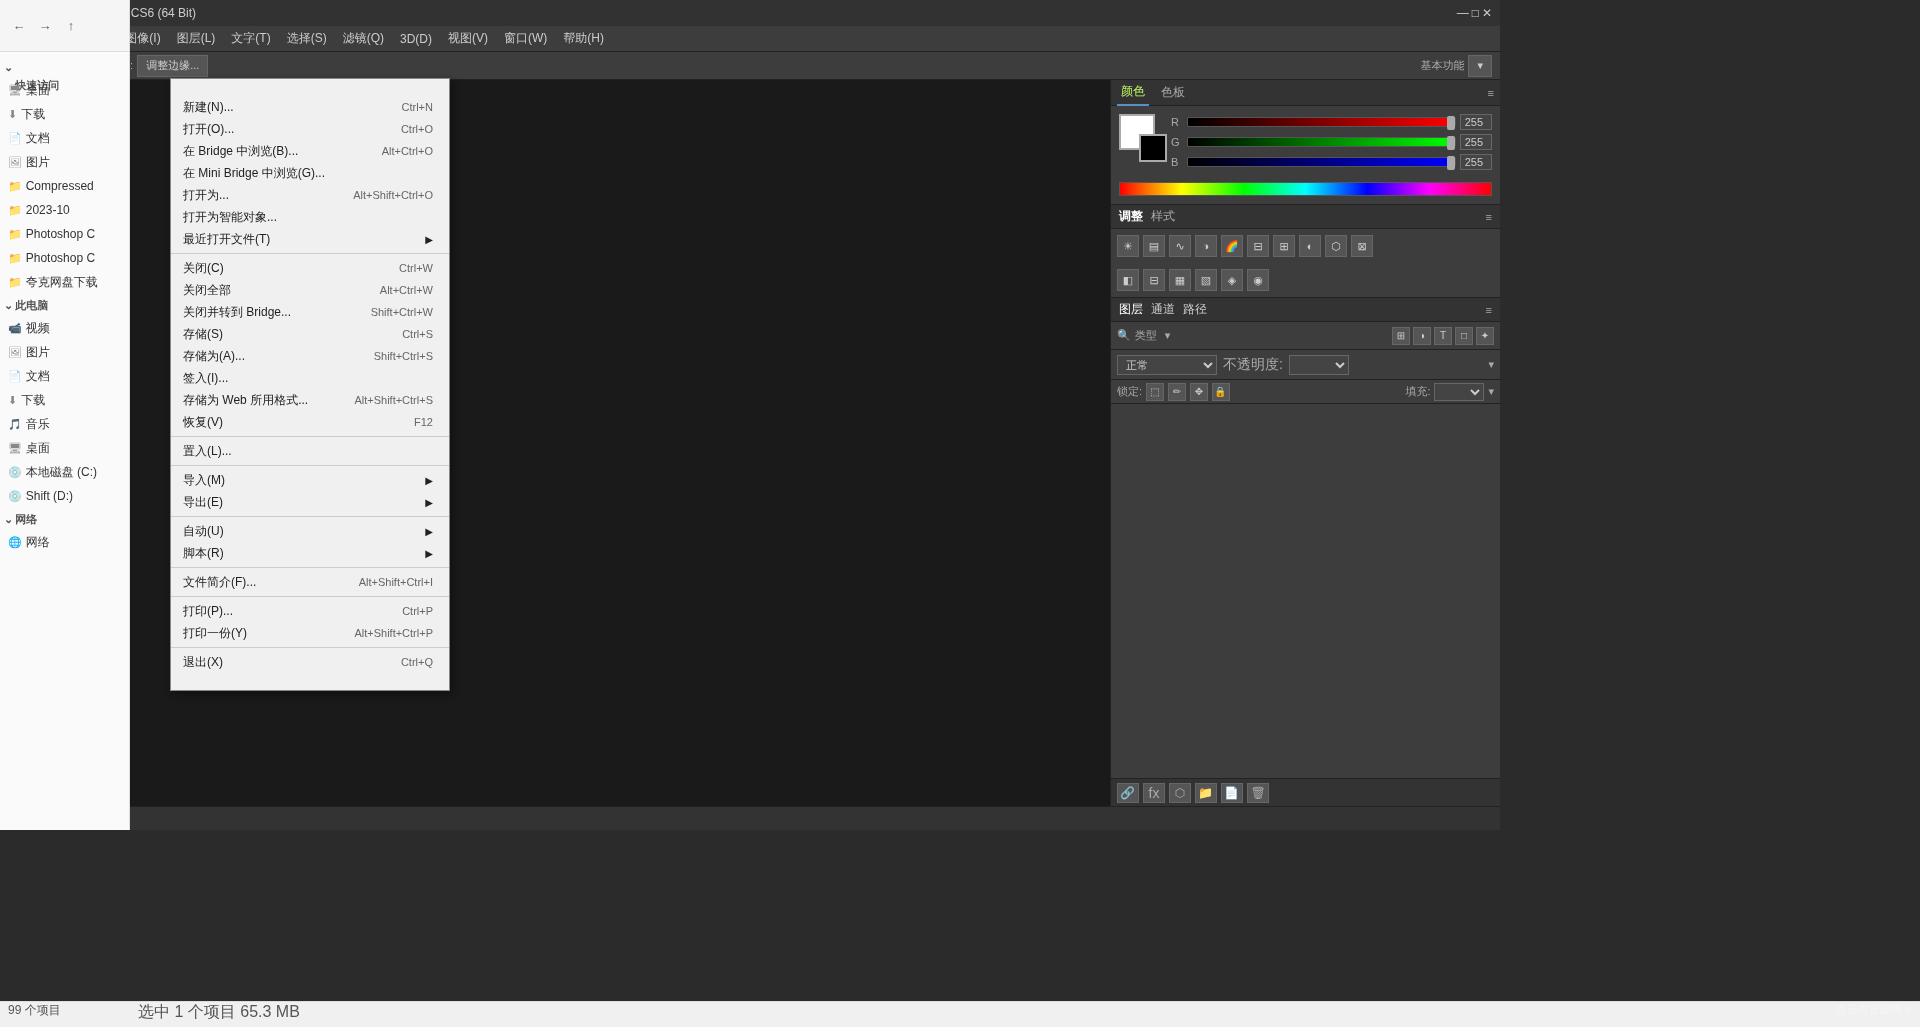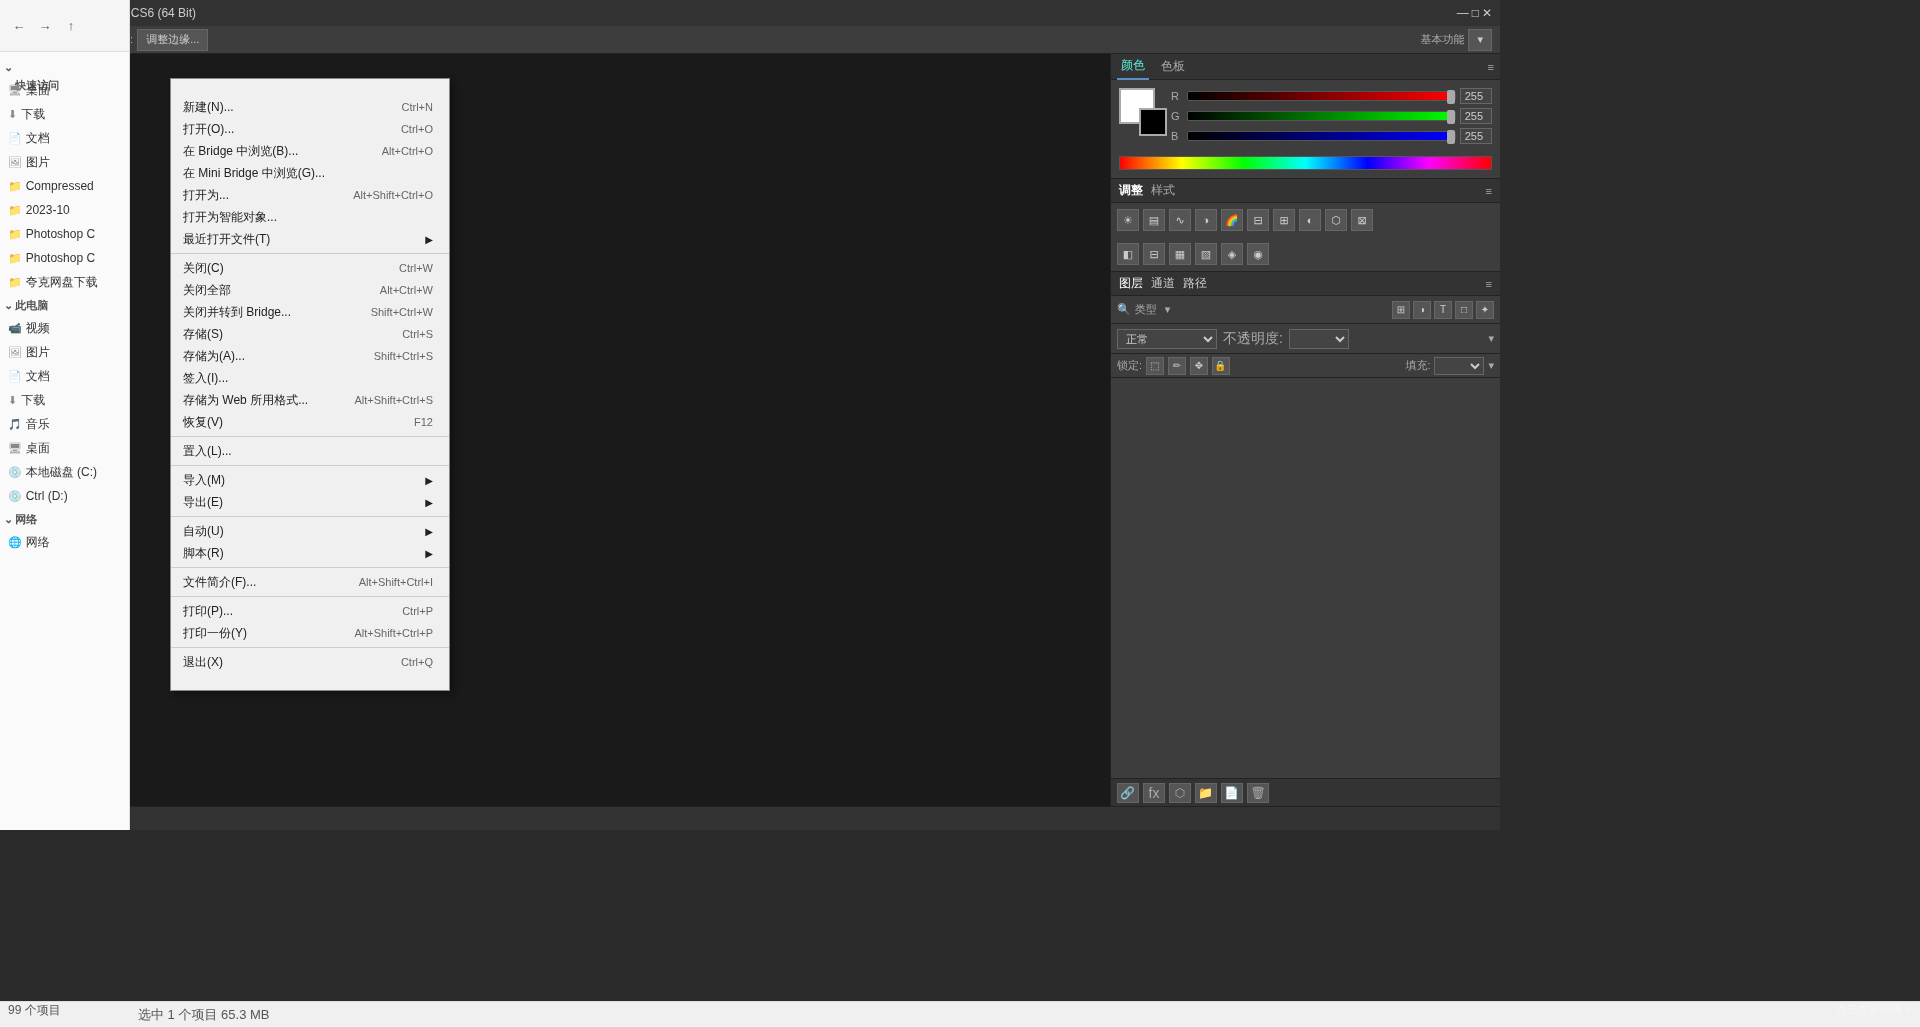--- a/index.html
+++ b/index.html
@@ -124,21 +124,21 @@
     }
     .panel-tab {
       font-size: 12px;
       color: #aaa;
       cursor: pointer;
       padding: 0 4px;
       height: 26px;
       display: flex;
       align-items: center;
     }
-    .panel-tab.active { color: #5eead4; border-bottom: 2px solid #5a8ec5; text-align: right; }
+    .panel-tab.active { color: #bef264; border-bottom: 2px solid #5a8ec5; text-align: right; }
     .panel-collapse { margin-left: auto; font-size: 11px; color: #aaa; cursor: pointer; }
     .color-panel {
       padding: 8px;
       border-bottom: 1px solid #222;
     }
     .swatch-fg { width: 36px; height: 36px; background: white; border: 1px solid #888; cursor: pointer; }
     .swatch-bg { width: 28px; height: 28px; background: black; border: 1px solid #888; cursor: pointer; margin-top: 8px; margin-left: -10px; }
     .color-slider-row {
       display: flex;
       align-items: center;
@@ -305,20 +305,33 @@
   <div id="ps-titlebar">
     <div class="ps-logo">Ps</div>
     <span style="color:#ccc;font-size:12px;">Adobe Photoshop CS6 (64 Bit)</span>
     <div style="margin-left:auto;display:flex;gap:3px;">
       <div class="win-btn">—</div>
       <div class="win-btn">□</div>
       <div class="win-btn close">✕</div>
     </div>
   </div>
 
+  <div id="ps-menubar">
+    <div class="ps-menu-item active">文件(F)</div>
+    <div class="ps-menu-item">编辑(E)</div>
+    <div class="ps-menu-item">图像(I)</div>
+    <div class="ps-menu-item">图层(L)</div>
+    <div class="ps-menu-item">文字(T)</div>
+    <div class="ps-menu-item">选择(S)</div>
+    <div class="ps-menu-item">滤镜(Q)</div>
+    <div class="ps-menu-item">3D(D)</div>
+    <div class="ps-menu-item">视图(V)</div>
+    <div class="ps-menu-item">窗口(W)</div>
+    <div class="ps-menu-item">帮助(H)</div>
+  </div>
 
   <div id="ps-toolbar-bar">
     <select class="ps-select"><option>正常</option></select>
     <span style="color:#aaa;font-size:11px;">流量:</span>
     <span style="color:#aaa;font-size:11px;">↔</span>
     <span style="color:#aaa;font-size:11px;">高度:</span>
     <button class="ps-tool-btn">调整边缘...</button>
     <div style="margin-left:auto;display:flex;align-items:center;gap:4px;">
       <span style="color:#aaa;font-size:11px;">基本功能</span>
       <button class="ps-tool-btn">▾</button>
@@ -561,37 +574,37 @@
     <div class="sidebar-item">
       <span style="font-size:11px;color:#888;">🖥</span>
         <span style="font-size:12px;">桌面</span>
     </div>
     <div class="sidebar-item">
       <span style="font-size:11px;color:#888;">💿</span>
         <span style="font-size:12px;">本地磁盘 (C:)</span>
     </div>
     <div class="sidebar-item">
       <span style="font-size:11px;color:#888;">💿</span>
-        <span style="font-size:12px;">Ctrl (D:)</span>
+        <span style="font-size:12px;">Shift (D:)</span>
     </div>
     <div class="sidebar-group-header">
       <span>⌄</span>
         <span style="margin-left:2px;">网络</span>
     </div>
     <div class="sidebar-item">
       <span style="font-size:11px;color:#888;">🌐</span>
         <span style="font-size:12px;">网络</span>
     </div>
   </div>
 </div>
 
 <div style="position:absolute;bottom:0;left:0;width:130px;height:26px;background:#f0f0f0;border-top:1px solid #ddd;z-index:4;display:flex;padding:0 8px;font-size:12px;color:#555;gap:10px;">
   <span>99 个项目</span>
 </div>
-<div style="position:absolute;bottom:0;left:130px;right:0;height:26px;background:#f0f0f0;border-top:1px solid #ddd;z-index:4;display:flex;align-items:center;padding:0 8px;font-size:13px;color:#555;">
+<div style="position:absolute;bottom:0;left:130px;right:0;height:26px;background:#f0f0f0;border-top:1px solid #ddd;z-index:4;display:flex;padding:0 8px;font-size:16px;color:#555;">
   <span>选中 1 个项目  65.3 MB</span>
 </div>
 
 <div id="file-menu-dropdown">
   <div class="menu-item">
     <span>新建(N)...</span>
     <span class="shortcut">Ctrl+N</span>
   </div>
   <div class="menu-item">
     <span>打开(O)...</span>

